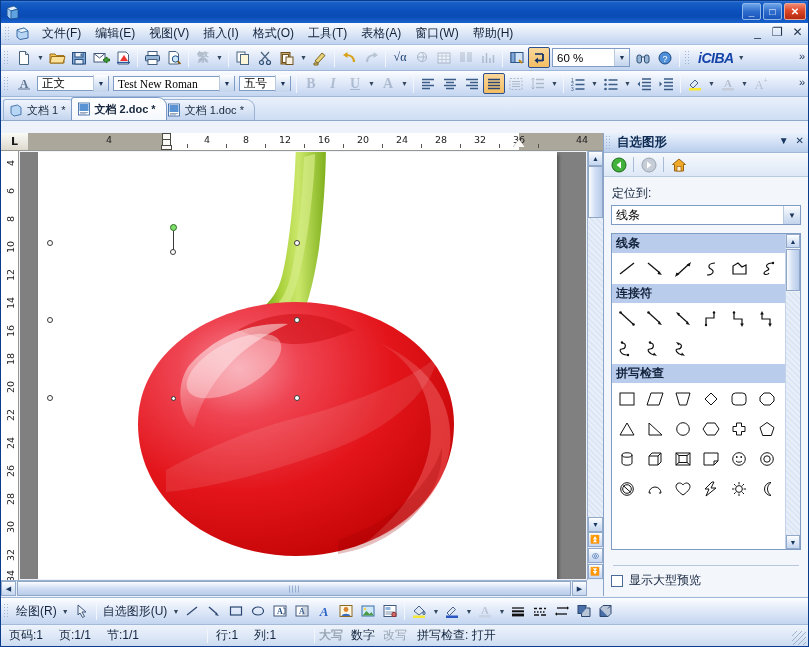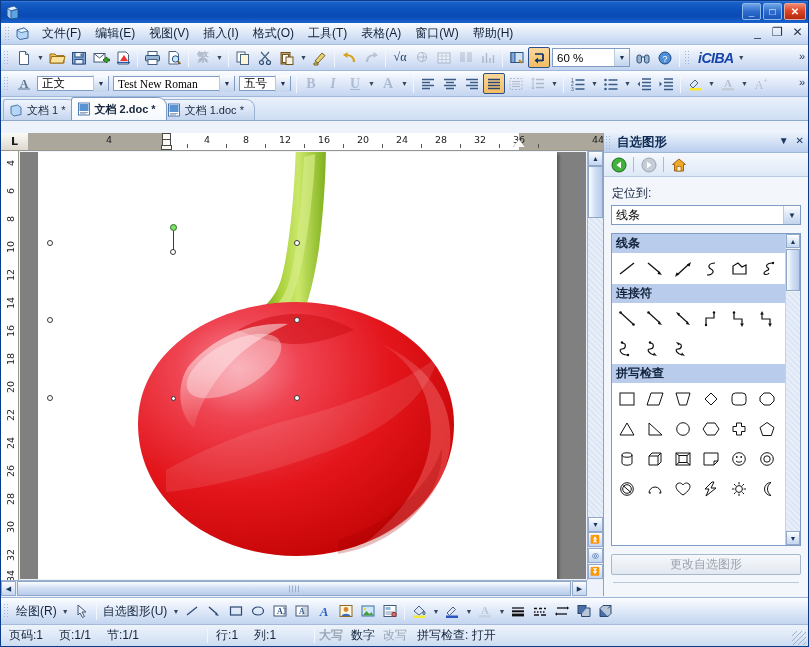--- a/index.html
+++ b/index.html
@@ -629,21 +629,21 @@
           <span class="hr-num" style="left:80px;">4</span>
           <span class="hr-num" style="left:178px;">4</span>
           <span class="hr-num" style="left:217px;">8</span>
           <span class="hr-num" style="left:256px;">12</span>
           <span class="hr-num" style="left:295px;">16</span>
           <span class="hr-num" style="left:334px;">20</span>
           <span class="hr-num" style="left:373px;">24</span>
           <span class="hr-num" style="left:412px;">28</span>
           <span class="hr-num" style="left:451px;">32</span>
           <span class="hr-num" style="left:490px;">36</span>
-          <span class="hr-num" style="left:553px;margin-left:16px;">44</span>
+          <span class="hr-num" style="left:553px;">44</span>
           <div class="hr-tick" style="left:158px;"></div>
             <div class="hr-tick" style="left:197px;"></div>
           <div class="hr-tick" style="left:236px;"></div>
             <div class="hr-tick" style="left:275px;"></div>
           <div class="hr-tick" style="left:314px;"></div>
             <div class="hr-tick" style="left:353px;"></div>
           <div class="hr-tick" style="left:392px;"></div>
             <div class="hr-tick" style="left:431px;"></div>
           <div class="hr-tick" style="left:470px;"></div>
             <div class="hr-tick" style="left:509px;"></div>
@@ -1064,22 +1064,25 @@
           <div class="gsb">
             <div class="gsb-btn">▲</div>
             <div class="gsb-thumb"></div>
             <div class="gsb-track"></div>
             <div class="gsb-btn">▼</div>
           </div>
         </div>
       </div>
 
       <div class="tp-footer">
-        <div class="tp-btn">更改自选图形</div>
         <div class="tp-divider"></div>
+        <div class="tp-check">
+          <span class="cbox"></span>
+          <span>显示大型预览</span>
+        </div>
       </div>
     </div>
   </div>
 
   <div class="drawbar">
     <div class="grip"></div>
     <div class="dlabel">绘图(R)</div>
     <div class="tarrow">▼</div>
     <div class="tbtn">
       <svg width="16" height="16" viewBox="0 0 16 16">

